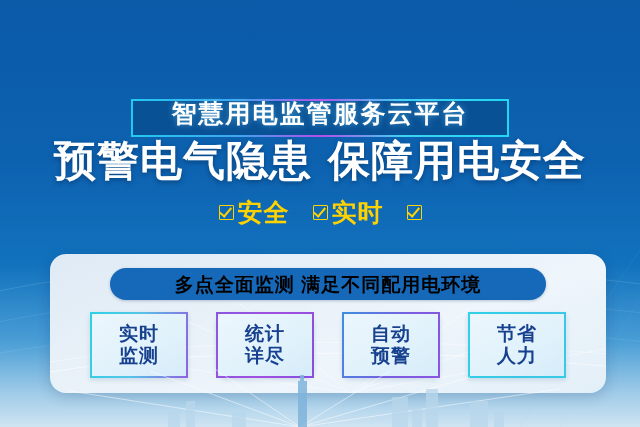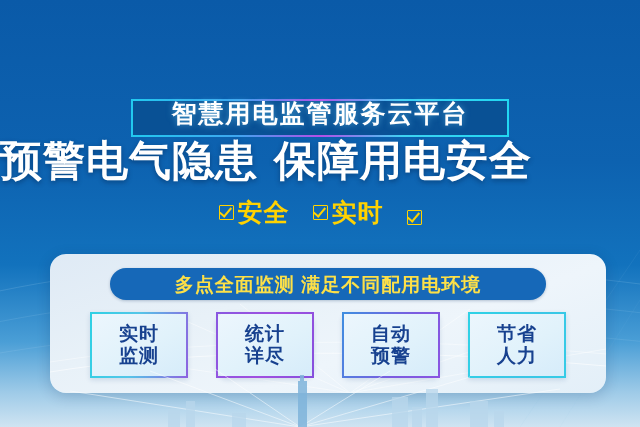--- a/index.html
+++ b/index.html
@@ -27,30 +27,30 @@
     border-image:linear-gradient(90deg,#22c9ef 0%,#3ea6ef 28%,#b44ee8 50%,#3ed2f2 72%,#22d7f2 100%) 1;
     display:flex;justify-content:center;margin-top:16px;
   }
   .title-box span{
     color:#ffffff;font-size:25px;font-weight:700;letter-spacing:2px;
     line-height:1;white-space:nowrap;
     text-shadow:0 0 6px rgba(120,220,255,.5);
   }
   
   .headline{
-    position:absolute;left:0;top:140px;width:640px;
+    position:absolute;left:0;top:140px;width:640px;text-align:center;
     color:#ffffff;font-size:42px;font-weight:700;letter-spacing:1px;
     line-height:1;white-space:nowrap;
     text-shadow:0 2px 5px rgba(0,30,70,.45);
   }
   .headline .gap{display:inline-block;width:16px;}
   
   .tags{
     position:absolute;left:0;top:200px;width:640px;
-    display:flex;justify-content:center;align-items:flex-end;gap:23px;
+    display:flex;justify-content:center;align-items:center;gap:23px;
   }
   .tag{display:flex;align-items:center;gap:4px;}
   .tick{
     width:13px;height:13px;flex:none;position:relative;
     border:1.6px solid #ffd200;border-radius:1px;
   }
   .tick:after{
     content:"";position:absolute;left:2px;top:-1px;width:5px;height:10px;
     border-right:2px solid #ffd200;border-bottom:2px solid #ffd200;
     transform:rotate(40deg);
@@ -68,21 +68,21 @@
     overflow:hidden;
   }
   .panel-rays{position:absolute;left:0;top:0;width:556px;height:139px;opacity:.8;}
   .pill{
     position:absolute;left:60px;top:14px;width:436px;height:32px;
     border-radius:16px;background:#1668b8;
     display:flex;align-items:center;justify-content:center;
     box-shadow:0 1px 3px rgba(0,40,90,.25);
   }
   .pill span{
-    color:#fde047;font-size:19px;font-weight:700;letter-spacing:1px;
+    color:#000000;font-size:19px;font-weight:700;letter-spacing:1px;
     line-height:1;white-space:nowrap;
   }
   
   .cards{
     position:absolute;left:40px;top:58px;width:476px;height:66px;
     display:flex;justify-content:space-between;align-items:center;
   }
   .card{
     width:98px;height:66px;box-sizing:border-box;border-radius:10px;
     display:flex;flex-direction:column;align-items:center;justify-content:center;

